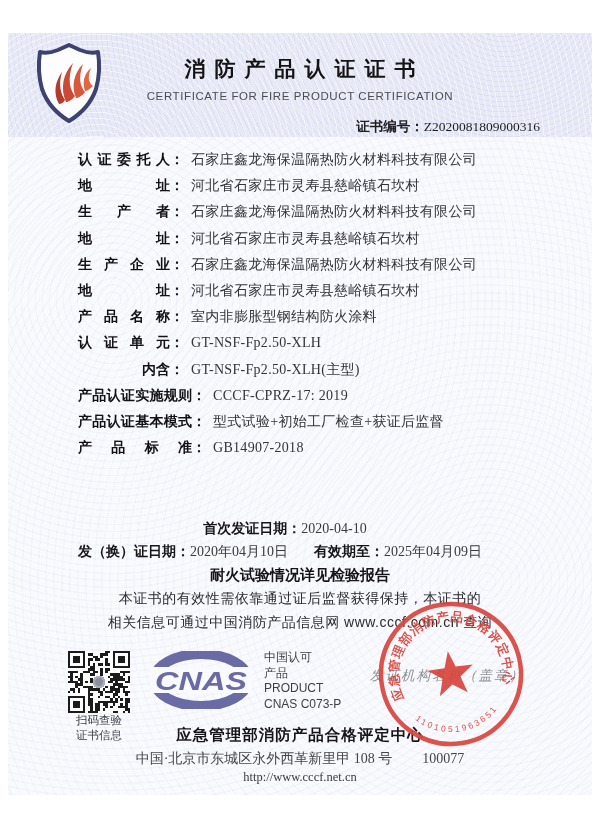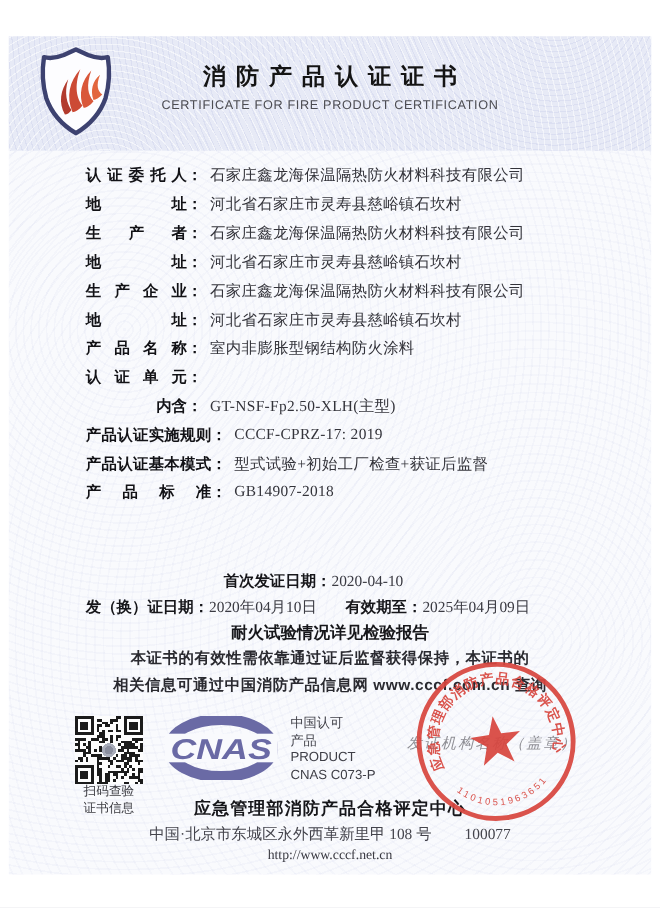--- a/index.html
+++ b/index.html
@@ -60,21 +60,21 @@
   .bval{color:#3a3a42;margin-top:20px;}
   .issue-line{position:absolute;left:70px;top:510px;font-size:14px;}
   .gap{display:inline-block;width:26px;}
   .fire-test{
     position:absolute;left:0;right:0;top:533px;text-align:center;
     font-family:"Liberation Sans","DejaVu Sans",sans-serif;font-weight:700;font-size:15px;color:#16161a;
   }
   .validity{
     position:absolute;left:0;right:0;text-align:center;
     font-family:"Liberation Sans","DejaVu Sans",sans-serif;
-    font-weight:700;font-size:14px;color:#2a2a30;letter-spacing:.5px;
+    font-weight:400;font-size:14px;color:#2a2a30;letter-spacing:.5px;
   }
   .v1{top:557px;} .v2{top:581px;}
   .qr{position:absolute;left:60px;top:618px;width:62px;text-align:center;}
   .qr svg{width:62px;height:62px;display:block;background:#fdfdfd;}
   .qr-cap{margin-top:0;font-size:11.5px;line-height:14.5px;color:#3c3c42;
     font-family:"Liberation Sans","DejaVu Sans",sans-serif;}
   .cnas{position:absolute;left:142px;top:618px;width:102px;height:58px;}
   .cnas-text{
     position:absolute;left:256px;top:617px;
     font-family:"Liberation Sans","DejaVu Sans",sans-serif;
@@ -109,20 +109,23 @@
         <path d="M27 63 C21 52 23 41 30 31 C26 44 29 53 33 59 C31 62 29 63 27 63 Z" fill="#b23b2e"></path>
         <path d="M34 61 C28 47 31 33 41 22 C35 38 38 49 43 55 C40 59 36 61 34 61 Z" fill="#cc4a35"></path>
         <path d="M44 57 C39 45 42 32 51 23 C46 37 48 45 53 51 C50 55 46 57 44 57 Z" fill="#d9573a"></path>
         <path d="M53 50 C50 41 52 33 59 27 C55 37 57 42 61 45 C58 48 55 50 53 50 Z" fill="#e2663f"></path>
       </svg>
     </div>
 
     <div class="title">消防产品认证证书</div>
     <div class="subtitle">CERTIFICATE FOR FIRE PRODUCT CERTIFICATION</div>
 
+    <div class="certno">
+      <span class="lab">证书编号</span><span class="lab">：</span><span>Z2020081809000316</span>
+    </div>
 
     <div class="fields">
       <div class="row">
         <span class="lbl">认证委托人</span>
           <span class="colon">：</span>
           <span class="val">石家庄鑫龙海保温隔热防火材料科技有限公司</span>
       </div>
       <div class="row">
         <span class="lbl">地址</span>
           <span class="colon">：</span>
@@ -149,20 +152,21 @@
           <span class="val">河北省石家庄市灵寿县慈峪镇石坎村</span>
       </div>
       <div class="row">
         <span class="lbl">产品名称</span>
           <span class="colon">：</span>
           <span class="val">室内非膨胀型钢结构防火涂料</span>
       </div>
       <div class="row">
         <span class="lbl">认证单元</span>
           <span class="colon">：</span>
+          <span class="val">GT-NSF-Fp2.50-XLH</span>
       </div>
       <div class="row">
         <span class="lbl right">内含</span>
           <span class="colon">：</span>
           <span class="val">GT-NSF-Fp2.50-XLH(主型)</span>
       </div>
       <div class="row">
         <span class="lbl wide">产品认证实施规则</span>
           <span class="colon">：</span>
           <span class="val">CCCF-CPRZ-17: 2019</span>

